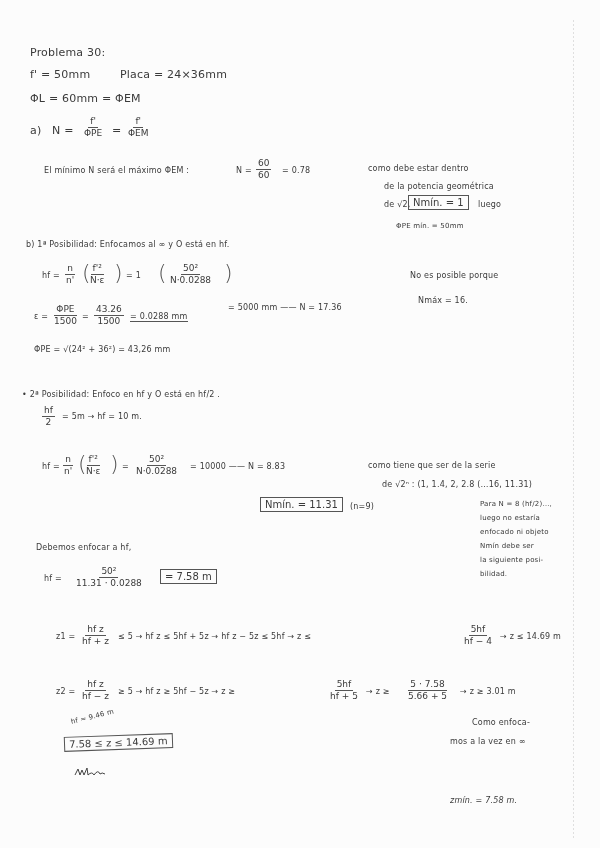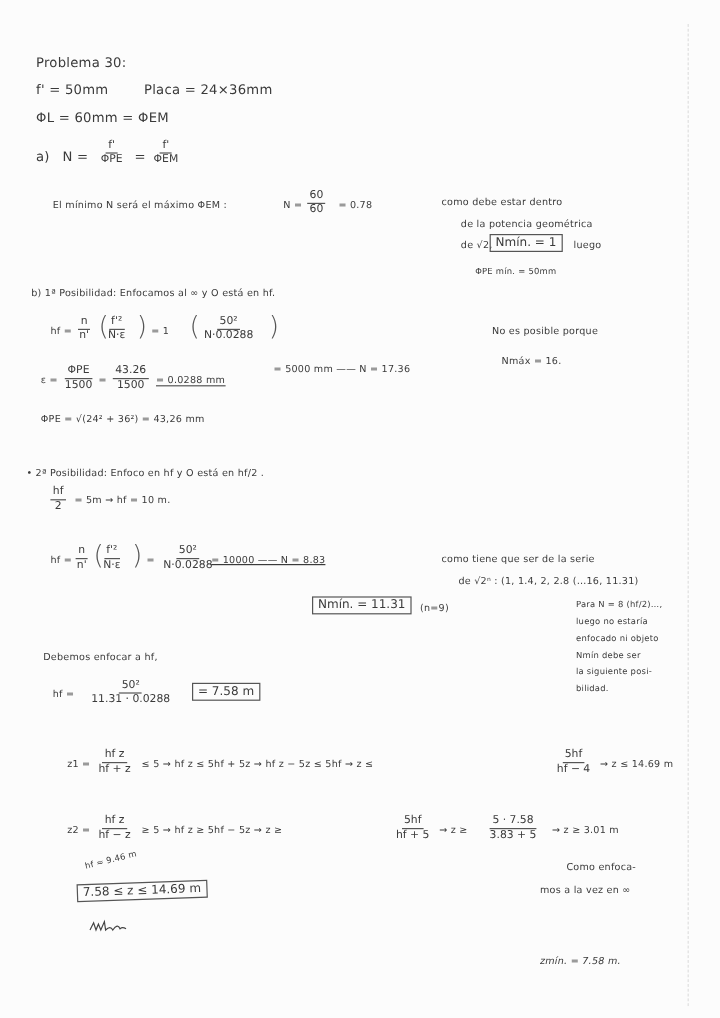--- a/index.html
+++ b/index.html
@@ -116,21 +116,21 @@
   <div class="frac" style="left:84px;top:454px;">
     <span class="num">f'²</span>
     <span class="den">N·ε</span>
   </div>
   <div class="paren" style="left:110px;top:453px;">)</div>
   <div class="t sm" style="left:122px;top:462px;">=</div>
   <div class="frac" style="left:134px;top:454px;">
     <span class="num">50²</span>
     <span class="den">N·0.0288</span>
   </div>
-  <div class="t sm" style="left:176px;top:462px;text-decoration:underline;">= 10000 —— N = 8.83</div>
+  <div class="t sm" style="left:190px;top:462px;">= 10000 —— N = 8.83</div>
   <div class="t sm" style="left:368px;top:461px;">como tiene que ser de la serie</div>
   <div class="t sm" style="left:382px;top:480px;">de √2ⁿ : (1, 1.4, 2, 2.8 (…16, 11.31)</div>
   <div class="box sm" style="left:260px;top:497px;">Nmín. = 11.31</div>
   <div class="t sm" style="left:350px;top:502px;">(n=9)</div>
 
   <div>
     <div class="t xs" style="left:480px;top:500px;">Para N = 8 (hf/2)…,</div>
     <div class="t xs" style="left:480px;top:514px;">luego no estaría</div>
     <div class="t xs" style="left:480px;top:528px;">enfocado ni objeto</div>
     <div class="t xs" style="left:480px;top:542px;">Nmín debe ser</div>
@@ -164,21 +164,21 @@
     <span class="den">hf − z</span>
   </div>
   <div class="t sm" style="left:118px;top:687px;">≥ 5 → hf z ≥ 5hf − 5z → z ≥</div>
   <div class="frac" style="left:328px;top:679px;">
     <span class="num">5hf</span>
     <span class="den">hf + 5</span>
   </div>
   <div class="t sm" style="left:366px;top:687px;">→ z ≥</div>
   <div class="frac" style="left:406px;top:679px;">
     <span class="num">5 · 7.58</span>
-    <span class="den">3.83 + 5</span>
+    <span class="den">5.66 + 5</span>
   </div>
   <div class="t sm" style="left:460px;top:687px;">→ z ≥ 3.01 m</div>
 
   <div class="t xs" style="left:72px;top:718px;transform:rotate(-14deg);transform-origin:left bottom;">hf ≈ 9.46 m</div>
   <div class="box sm" style="left:64px;top:735px;transform:rotate(-2deg);">7.58 ≤ z ≤ 14.69 m</div>
   <div class="t xs" style="left:74px;top:766px;font-style:italic;">
     <svg width="32" height="12" viewBox="0 0 32 12">
       <path d="M1 9 L4 3 L6 9 L8 4 L10 9 L13 2 L14 9 Q18 5 20 9 Q24 3 26 8 Q28 6 31 8" stroke="#444" stroke-width="1" fill="none"></path>
     </svg>
   </div>

